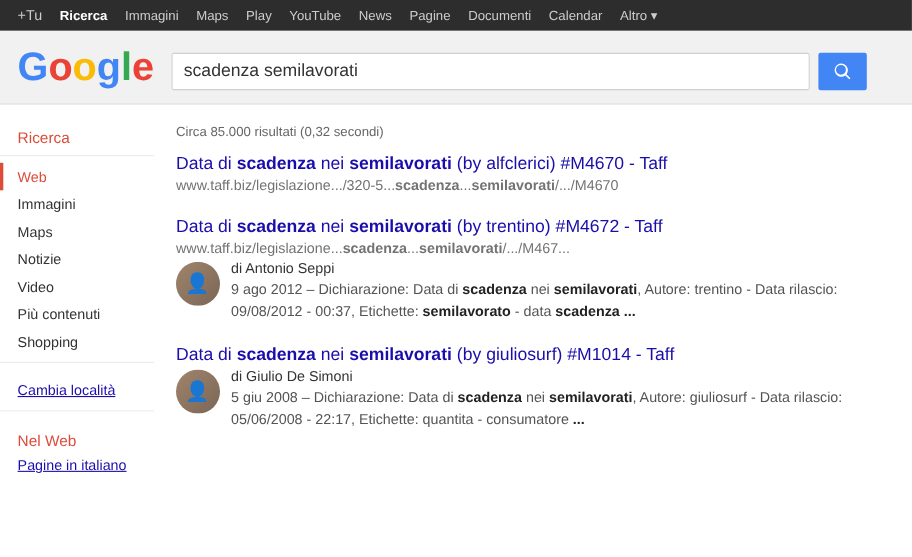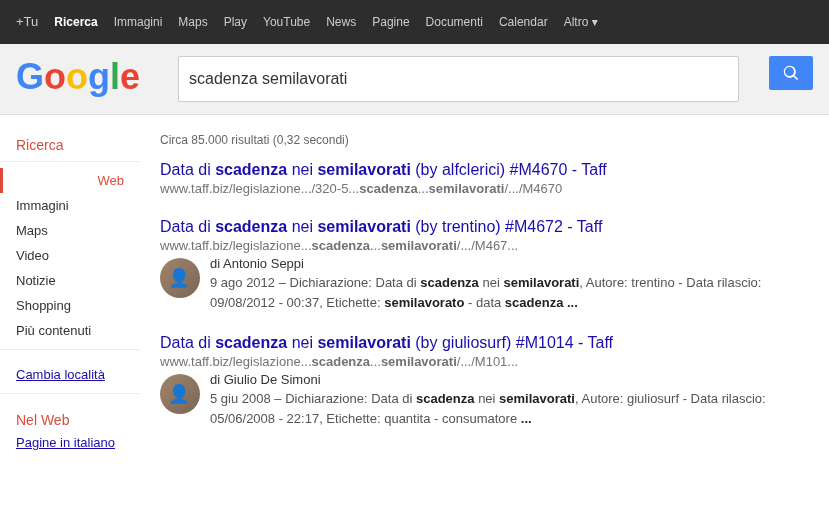--- a/index.html
+++ b/index.html
@@ -5,41 +5,40 @@
     * { margin: 0; padding: 0; box-sizing: border-box; }
     body { font-family: Arial, sans-serif; font-size: 13px; color: #333; background: #fff; }
 
     
     .top-nav {
       background: #2d2d2d;
       color: #ccc;
       display: flex;
       align-items: center;
       padding: 0 8px;
-      height: 44px;
+      height: 28px;
       font-size: 12px;
     }
     .top-nav-item {
       padding: 0 8px;
       cursor: pointer;
       color: #ccc;
       text-decoration: none;
       line-height: 28px;
     }
     .top-nav-item.active { color: #fff; font-weight: bold; }
     .top-nav-plus { color: #ccc; font-size: 13px; }
 
     
     .search-bar {
       display: flex;
-      align-items: flex-start;
+      align-items: flex-end;
       padding: 12px 16px;
       background: #f1f1f1;
       border-bottom: 1px solid #e0e0e0;
-      gap: 22px;
     }
     .google-logo {
       margin-right: 16px;
       font-size: 0;
       flex-shrink: 0;
     }
     .logo-g { color: #4285f4; }
     .logo-o1 { color: #ea4335; }
     .logo-o2 { color: #fbbc05; }
     .logo-g2 { color: #4285f4; }
@@ -50,21 +49,21 @@
       font-size: 36px;
       font-weight: bold;
     }
     .search-input-wrap {
       display: flex;
       flex: 1;
       max-width: 580px;
       border: 1px solid #ccc;
       border-radius: 2px;
       background: #fff;
-      height: 46px;
+      height: 34px;
       align-items: center;
     }
     .search-input {
       flex: 1;
       border: none;
       outline: none;
       font-size: 16px;
       padding: 0 10px;
       color: #333;
       height: 32px;
@@ -113,21 +112,20 @@
     .sidebar-item {
       padding: 5px 16px;
       cursor: pointer;
       color: #333;
       font-size: 13px;
     }
     .sidebar-item.active {
       color: #dd4b39;
       border-left: 3px solid #dd4b39;
       padding-left: 13px;
-      text-align: right;
     }
     .sidebar-section-geo {
       margin-top: 12px;
     }
     .sidebar-link {
       color: #1a0dab;
       text-decoration: underline;
       cursor: pointer;
       font-size: 13px;
     }
@@ -229,24 +227,24 @@
 </div>
 
 <div class="main-container">
 
   <aside class="sidebar">
     <div class="sidebar-section-title">Ricerca</div>
     <div class="sidebar-divider"></div>
     <div class="sidebar-item active">Web</div>
     <div class="sidebar-item">Immagini</div>
     <div class="sidebar-item">Maps</div>
+    <div class="sidebar-item">Notizie</div>
     <div class="sidebar-item">Video</div>
-    <div class="sidebar-item">Notizie</div>
+    <div class="sidebar-item">Più contenuti</div>
     <div class="sidebar-item">Shopping</div>
-    <div class="sidebar-item">Più contenuti</div>
     <div class="sidebar-divider"></div>
     <div class="sidebar-section-geo">
       <div class="sidebar-item">
         <span class="sidebar-link">Cambia località</span>
       </div>
     </div>
     <div class="sidebar-divider"></div>
     <div class="sidebar-section-geo">
       <div class="sidebar-section-title">Nel Web</div>
       <div class="sidebar-item">
@@ -280,21 +278,20 @@
             9 ago 2012 – Dichiarazione: Data di <b>scadenza</b> nei <b>semilavorati</b>, Autore: trentino - Data rilascio: 09/08/2012 - 00:37, Etichette: <b>semilavorato</b> - data <b>scadenza ...</b>
           </div>
         </div>
       </div>
     </div>
 
     <div class="result-item">
       <a class="result-title">
         Data di <b>scadenza</b> nei <b>semilavorati</b> (by giuliosurf) #M1014 - Taff
       </a>
-      <div class="result-url">www.taff.biz/legislazione...<b>scadenza</b>...<b>semilavorati</b>/.../M101...</div>
       <div class="result-meta-row">
         <div class="result-avatar">
           <div class="result-avatar-img">👤</div>
         </div>
         <div>
           <div class="result-author">di Giulio De Simoni</div>
           <div class="result-snippet">
             5 giu 2008 – Dichiarazione: Data di <b>scadenza</b> nei <b>semilavorati</b>, Autore: giuliosurf - Data rilascio: 05/06/2008 - 22:17, Etichette: quantita - consumatore <b>...</b>
           </div>
         </div>

